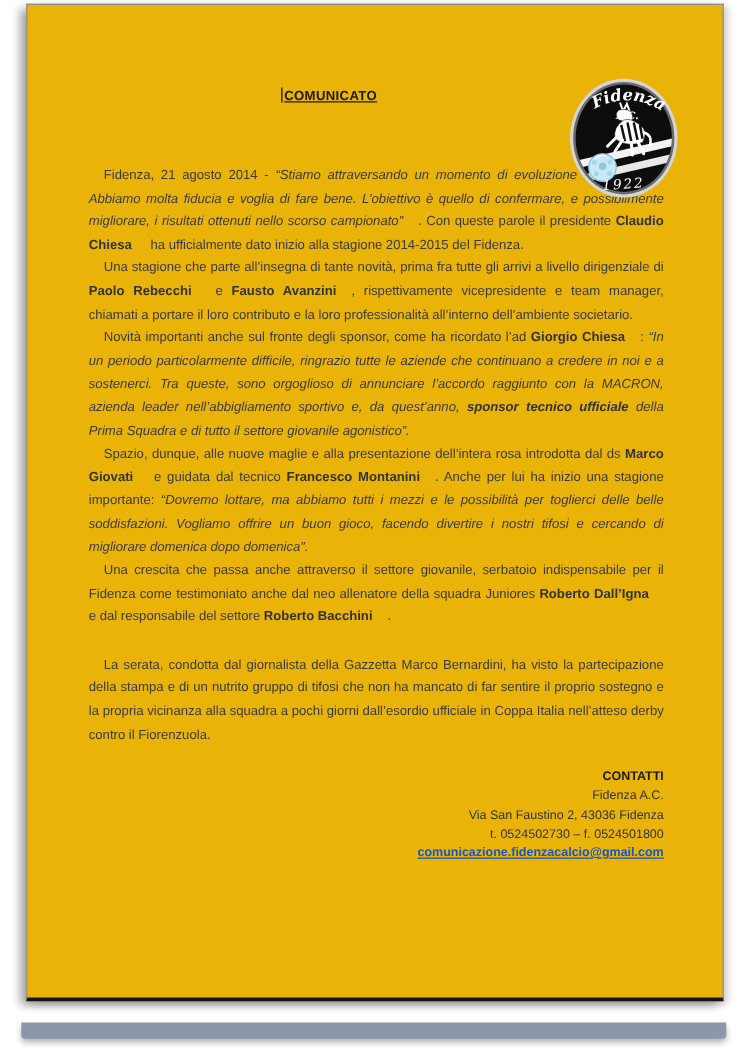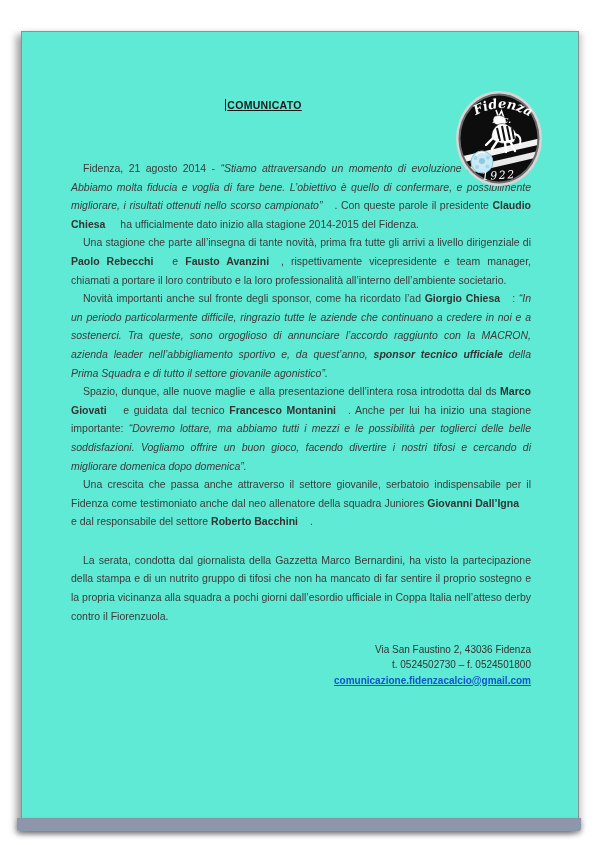--- a/index.html
+++ b/index.html
@@ -2,22 +2,22 @@
 <html><head>
 <meta charset="utf-8">
 <style>
   html,body{margin:0;padding:0;}
   body{
     width:600px;height:845px;position:relative;overflow:hidden;
     background:#ffffff;
     font-family:"Liberation Sans", sans-serif;
   }
   .page{
-    position:absolute;left:21px;top:31px;width:556px;height:794px;
-    background:#5eead4;
+    position:absolute;left:21px;top:3px;width:556px;height:794px;
+    background:#eab308;
     border:1px solid #8f8f8f;border-bottom:3px solid #161616;
     box-shadow:-5px 4px 7px rgba(0,0,0,0.35), 3px 2px 6px rgba(0,0,0,0.18);
   }
   .bottom-bar{
     position:absolute;left:17px;top:818px;width:564px;height:13px;
     background:#8e96ab;border-radius:0 0 3px 3px;
     box-shadow:0 3px 5px rgba(0,0,0,0.30);
   }
   .header{
     margin-top:63px;margin-left:49px;width:385px;text-align:center;
@@ -107,26 +107,28 @@
       <text x="47" y="33" font-size="8" font-style="italic" font-weight="bold" fill="#ffffff" text-anchor="middle">A.C.</text>
       <text x="44" y="89" font-size="11" font-style="italic" fill="#ffffff" text-anchor="middle" letter-spacing="1.5" transform="rotate(-4 44 89)">1922</text>
     </svg>
   </div>
 
   <div class="content">
       <p class="para"><span class="r-n">Fidenza, 21 agosto 2014 - </span><span class="r-i">“Stiamo attraversando un momento di evoluzione e di crescita. Abbiamo molta fiducia e voglia di fare bene. L’obiettivo è quello di confermare, e possibilmente migliorare, i risultati ottenuti nello scorso campionato”</span><span class="r-n">. Con queste parole il presidente </span><span class="r-b">Claudio Chiesa</span><span class="r-n"> ha ufficialmente dato inizio alla stagione 2014-2015 del Fidenza.</span></p>
       <p class="para"><span class="r-n">Una stagione che parte all’insegna di tante novità, prima fra tutte gli arrivi a livello dirigenziale di </span><span class="r-b">Paolo Rebecchi</span><span class="r-n"> e </span><span class="r-b">Fausto Avanzini</span><span class="r-n">, rispettivamente vicepresidente e team manager, chiamati a portare il loro contributo e la loro professionalità all’interno dell’ambiente societario.</span></p>
       <p class="para"><span class="r-n">Novità importanti anche sul fronte degli sponsor, come ha ricordato l’ad </span><span class="r-b">Giorgio Chiesa</span><span class="r-n">: </span><span class="r-i">“In un periodo particolarmente difficile, ringrazio tutte le aziende che continuano a credere in noi e a sostenerci. Tra queste, sono orgoglioso di annunciare l’accordo raggiunto con la MACRON, azienda leader nell’abbigliamento sportivo e, da quest’anno, </span><span class="r-bi">sponsor tecnico ufficiale</span><span class="r-i"> della Prima Squadra e di tutto il settore giovanile agonistico”.</span></p>
       <p class="para sp-s"><span class="r-n">Spazio, dunque, alle nuove maglie e alla presentazione dell’intera rosa introdotta dal ds </span><span class="r-b">Marco Giovati</span><span class="r-n"> e guidata dal tecnico </span><span class="r-b">Francesco Montanini</span><span class="r-n">. Anche per lui ha inizio una stagione importante: </span><span class="r-i">“Dovremo lottare, ma abbiamo tutti i mezzi e le possibilità per toglierci delle belle soddisfazioni. Vogliamo offrire un buon gioco, facendo divertire i nostri tifosi e cercando di migliorare domenica dopo domenica”.</span></p>
-      <p class="para"><span class="r-n">Una crescita che passa anche attraverso il settore giovanile, serbatoio indispensabile per il Fidenza come testimoniato anche dal neo allenatore della squadra Juniores </span><span class="r-b">Giovanni Dall’Igna</span><span class="r-n"> e dal responsabile del settore </span><span class="r-b">Roberto Bacchini</span><span class="r-n">.</span></p>
+      <p class="para"><span class="r-n">Una crescita che passa anche attraverso il settore giovanile, serbatoio indispensabile per il Fidenza come testimoniato anche dal neo allenatore della squadra Juniores </span><span class="r-b">Roberto Dall’Igna</span><span class="r-n"> e dal responsabile del settore </span><span class="r-b">Roberto Bacchini</span><span class="r-n">.</span></p>
       <p class="para sp-l"><span class="r-n">La serata, condotta dal giornalista della Gazzetta Marco Bernardini, ha visto la partecipazione della stampa e di un nutrito gruppo di tifosi che non ha mancato di far sentire il proprio sostegno e la propria vicinanza alla squadra a pochi giorni dall’esordio ufficiale in Coppa Italia nell’atteso derby contro il Fiorenzuola.</span></p>
     </div>
 
   <div class="contacts">
+    <div class="heading">CONTATTI</div>
     <div>
+        <div>Fidenza A.C.</div>
         <div>Via San Faustino 2, 43036 Fidenza</div>
         <div>t. 0524502730 – f. 0524501800</div>
       </div>
     <div><a href="#">comunicazione.fidenzacalcio@gmail.com</a></div>
   </div>
 
 </div>
 
 <div class="bottom-bar"></div>
 

